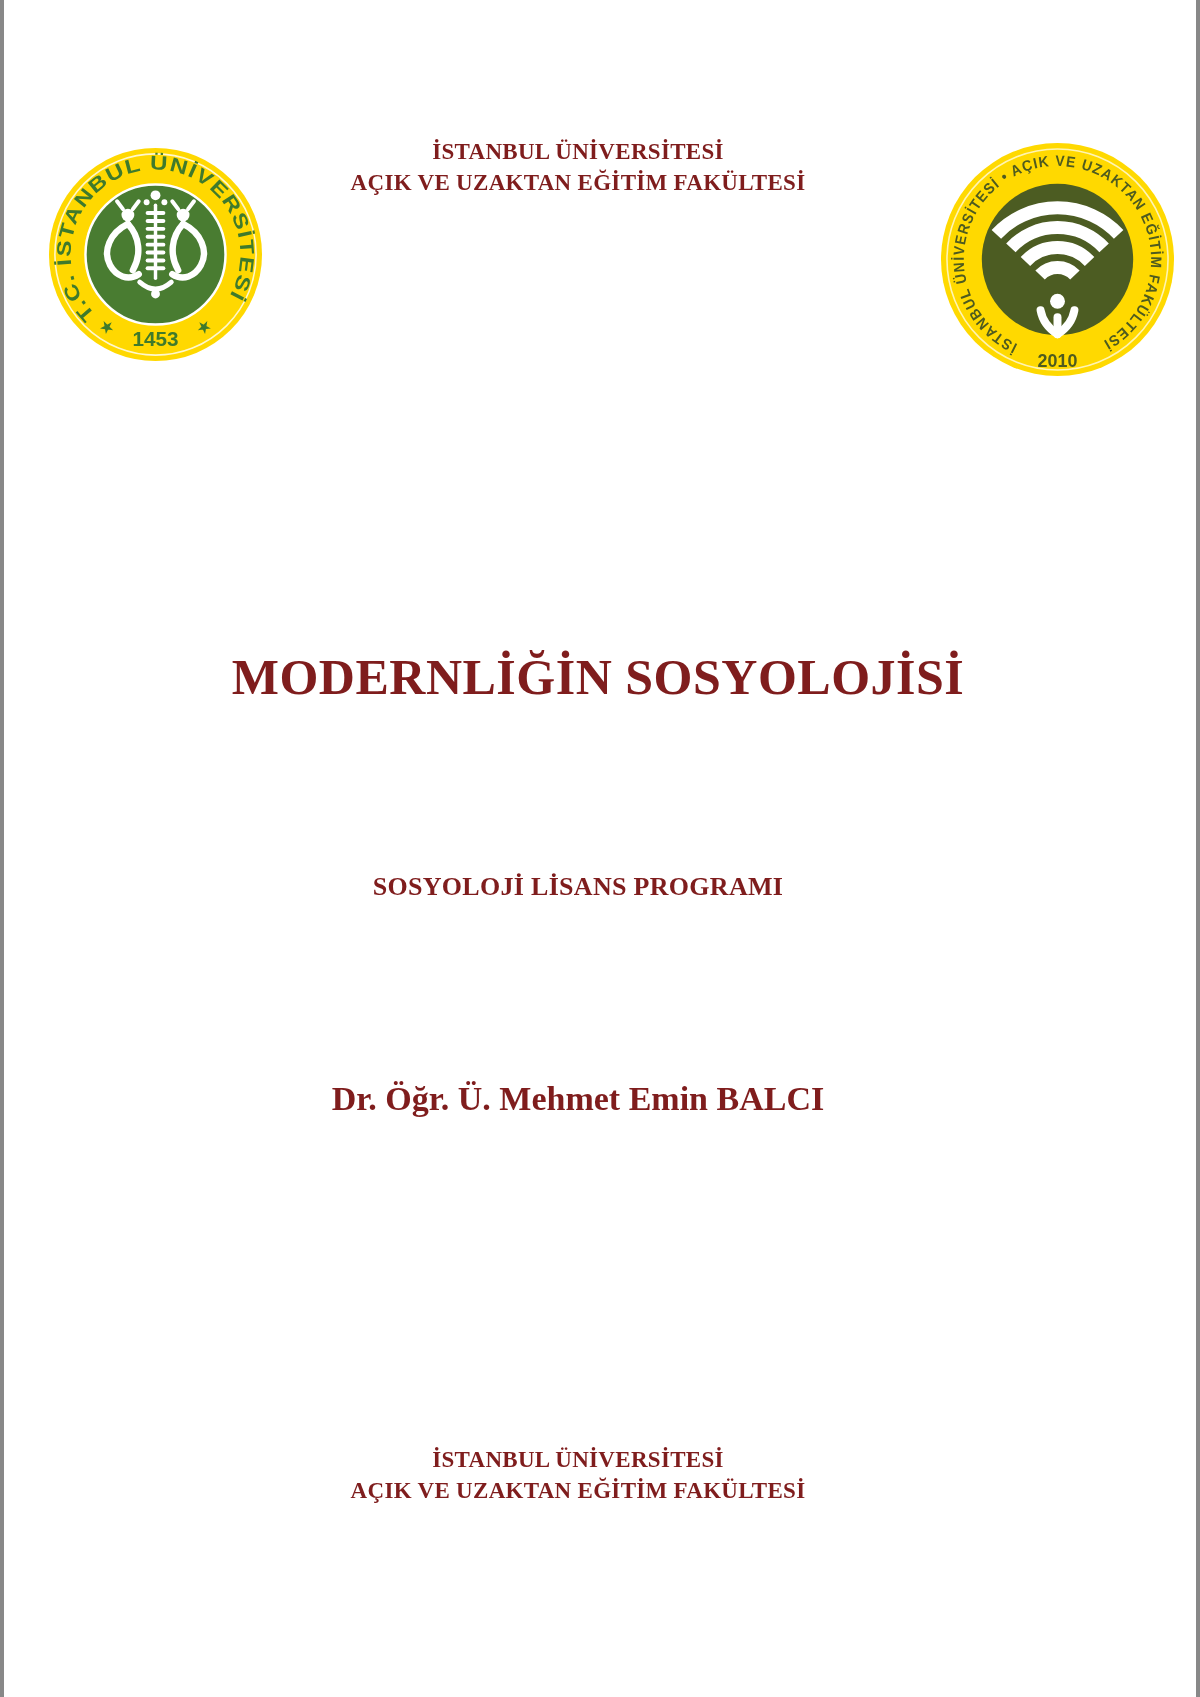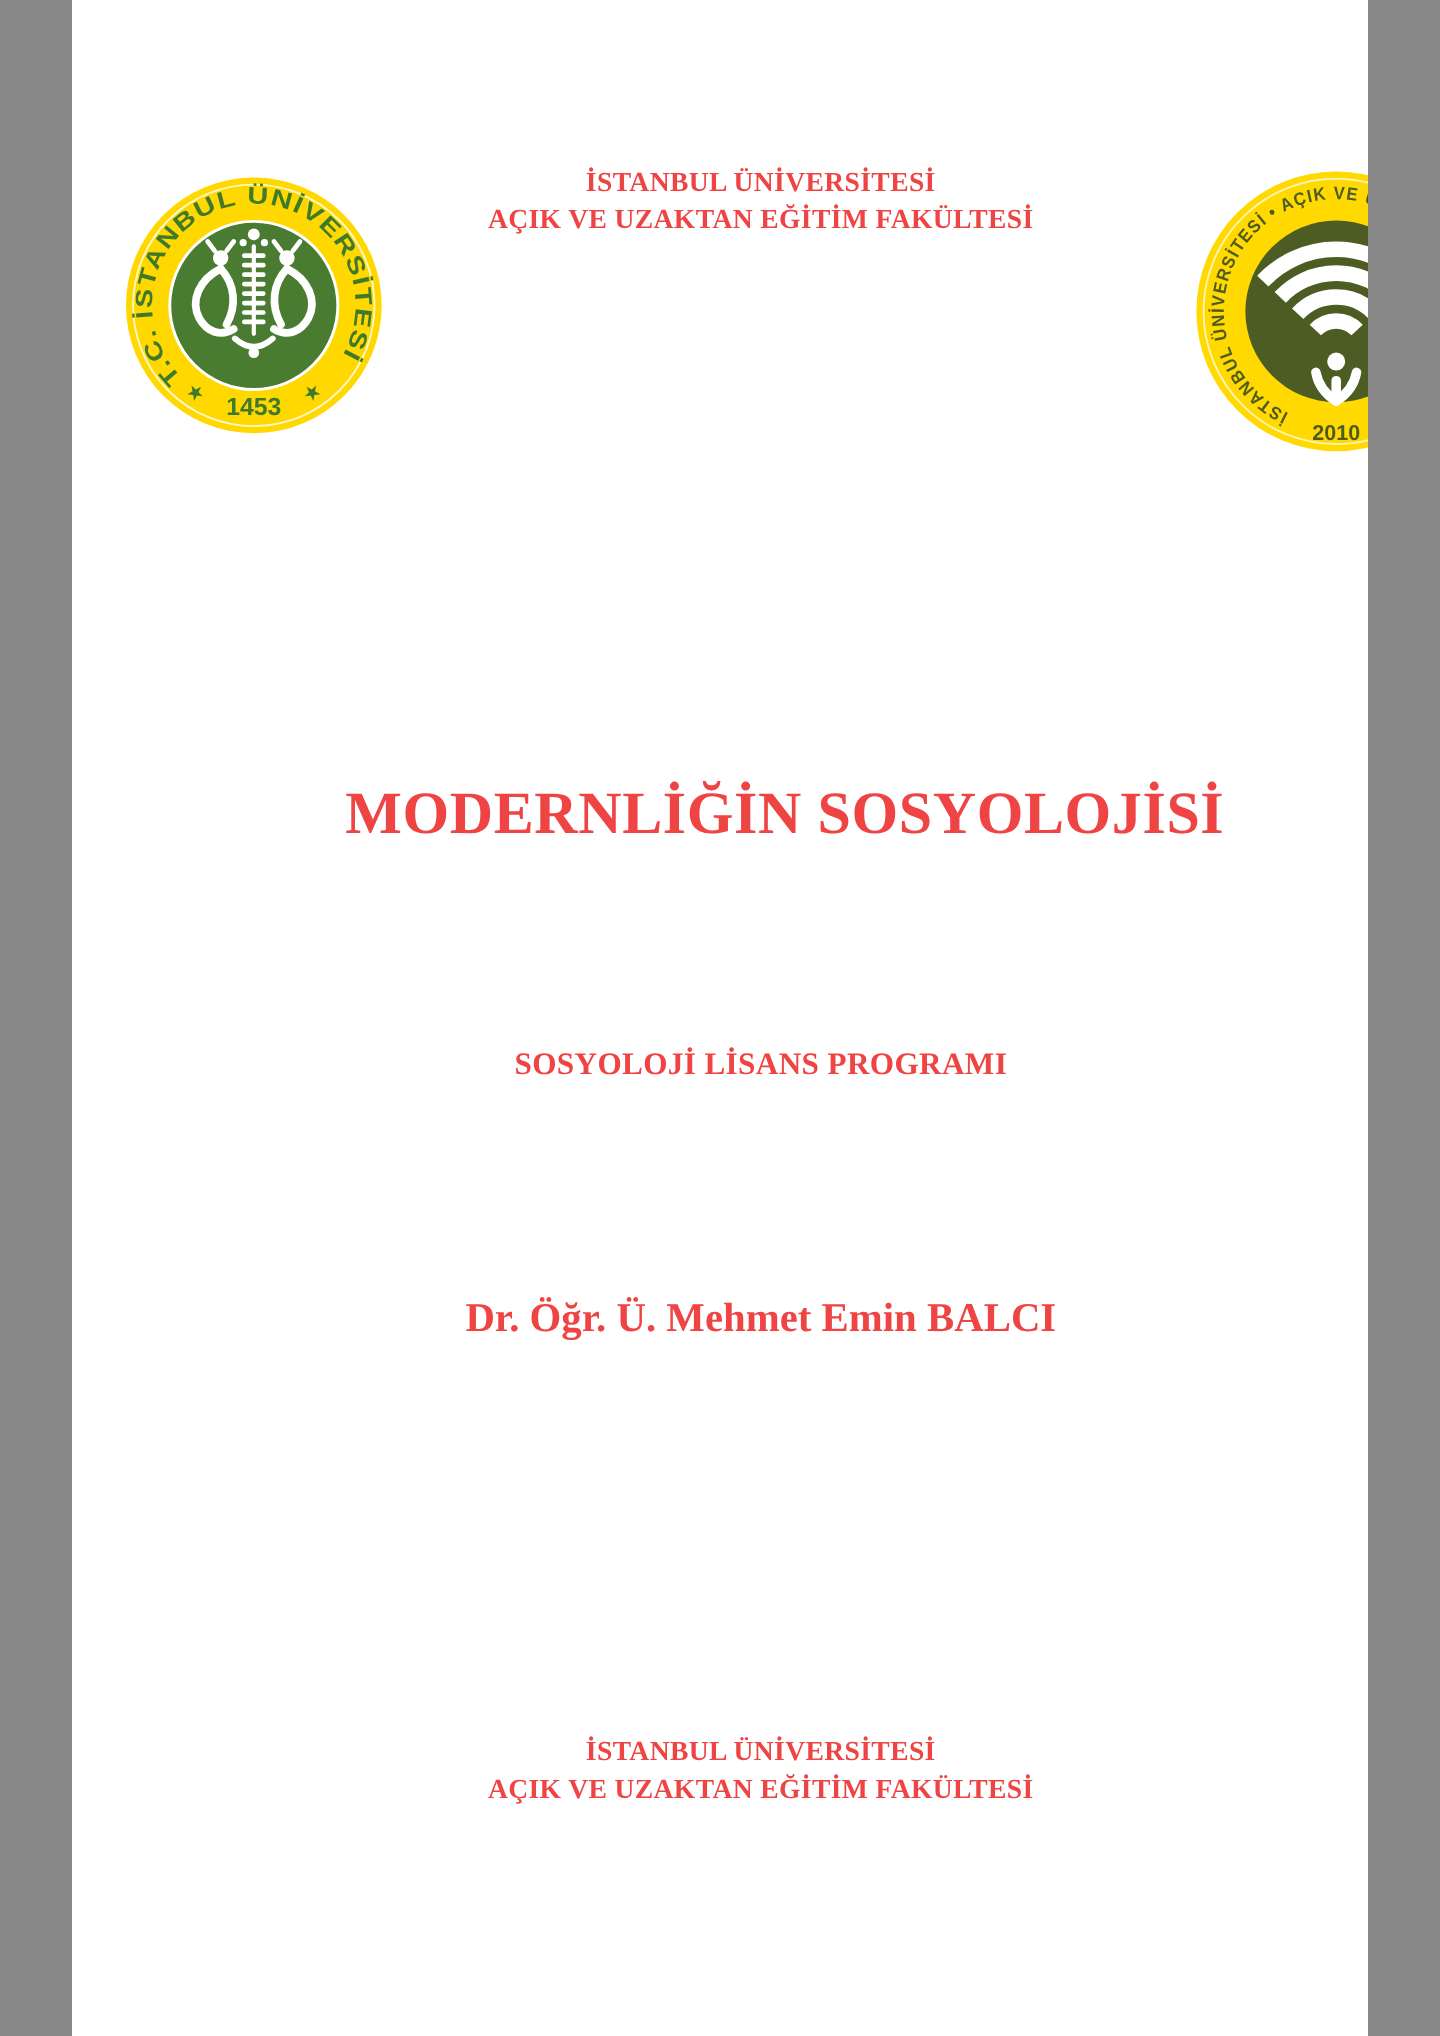--- a/index.html
+++ b/index.html
@@ -1,23 +1,23 @@
 <!DOCTYPE html>
 <html><head>
 <meta charset="utf-8">
 <style>
   html,body{margin:0;padding:0;background:#888;}
   .page{
     position:relative;
-    width:1080px;height:1697px;
+    width:1192px;height:1697px;
     background:#ffffff;
     margin:0 auto;
     overflow:hidden;
     font-family:"Liberation Serif", serif;
-    color:#ef4444;
+    color:#7f1d1d;
   }
   .centered{
     position:absolute;
     left:0;
     width:1200px;
     padding-right:52px;
     box-sizing:border-box;
     text-align:center;
     font-weight:bold;
   }

